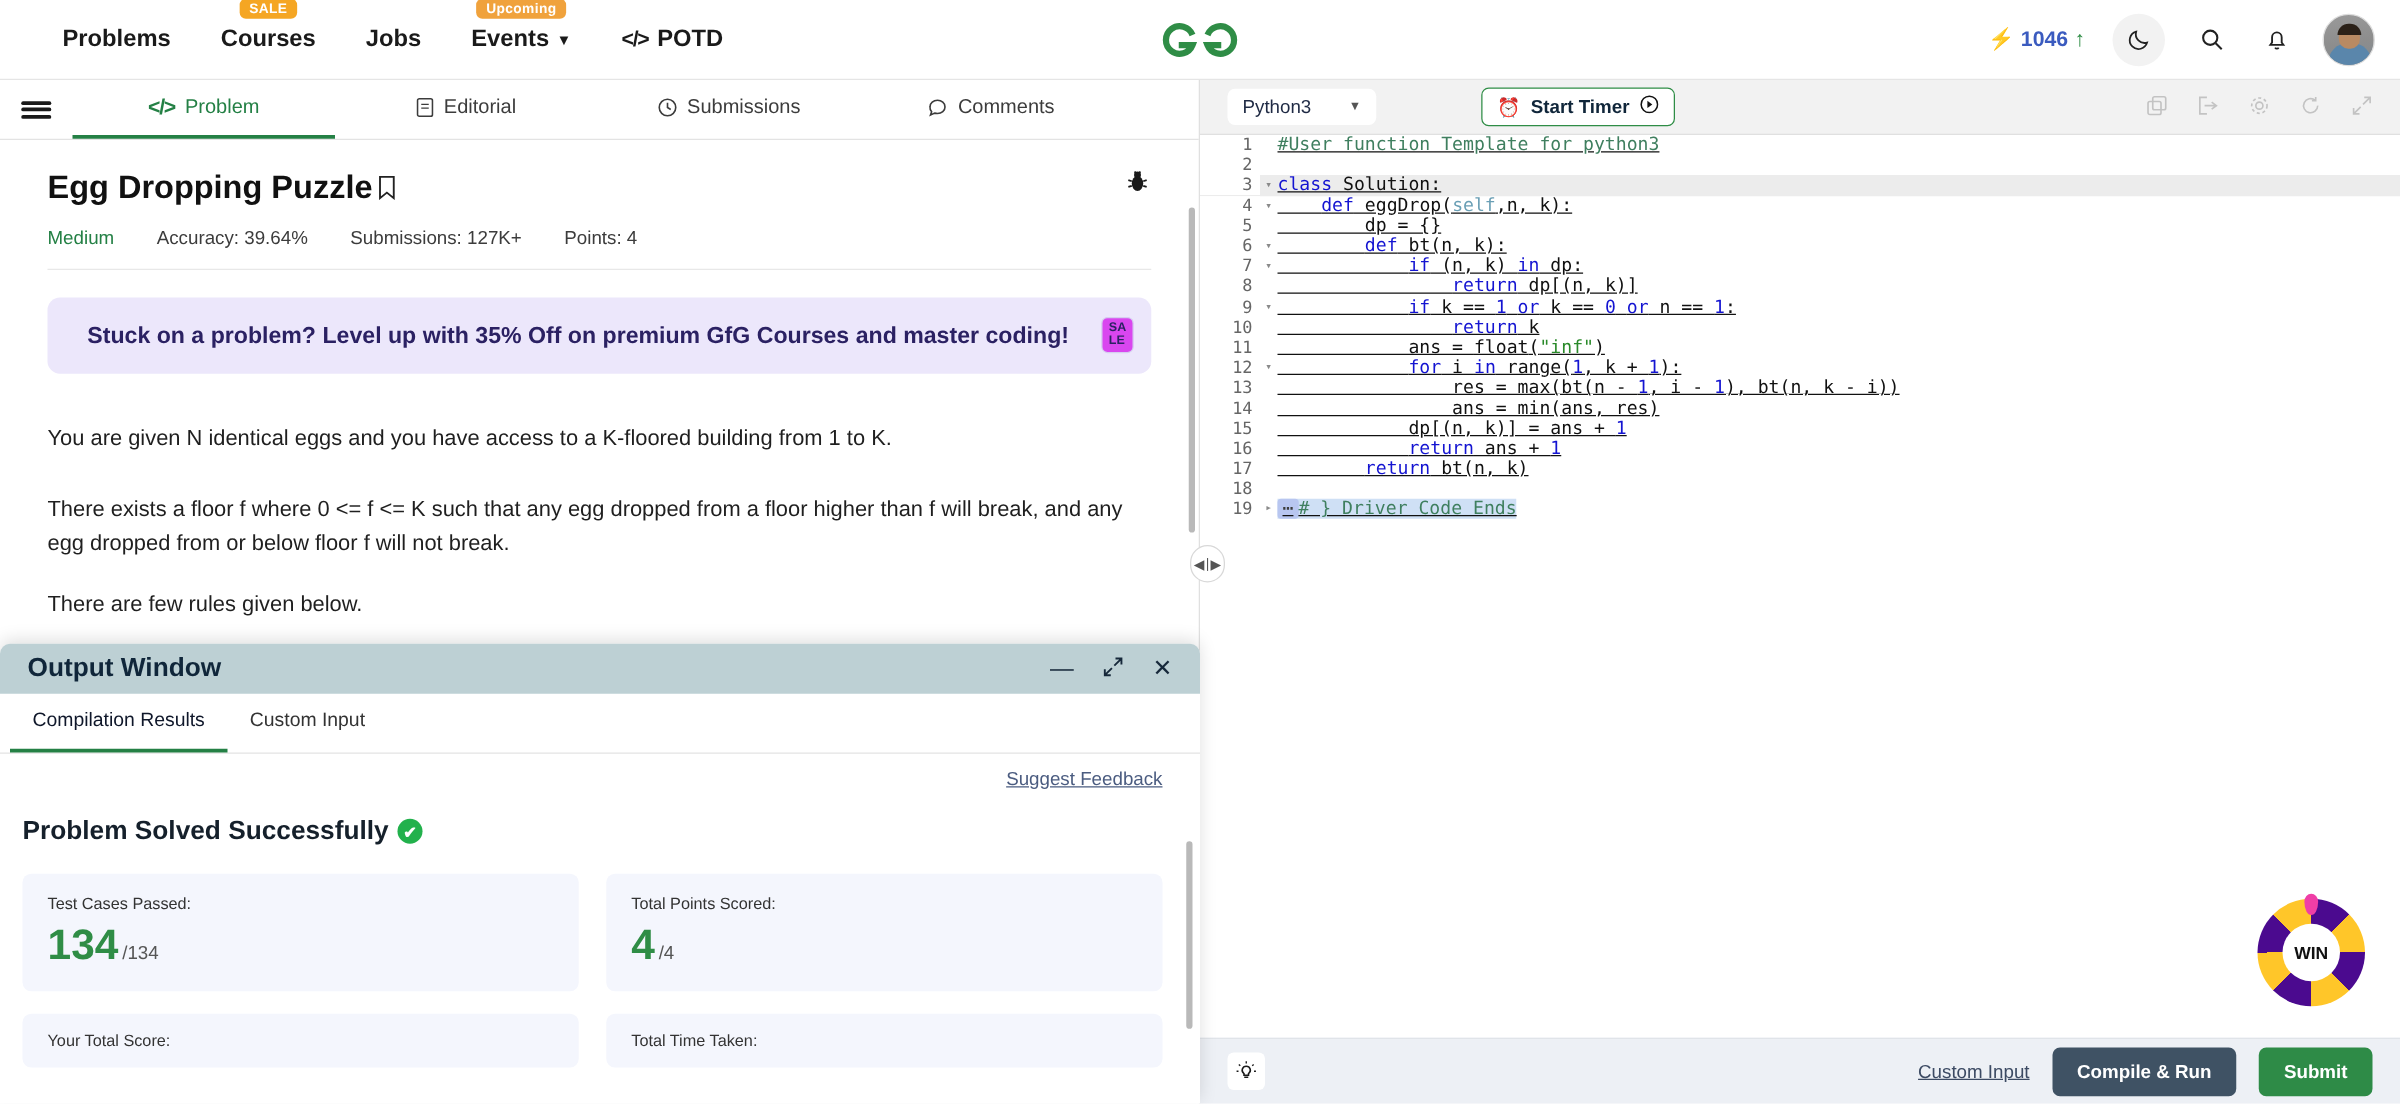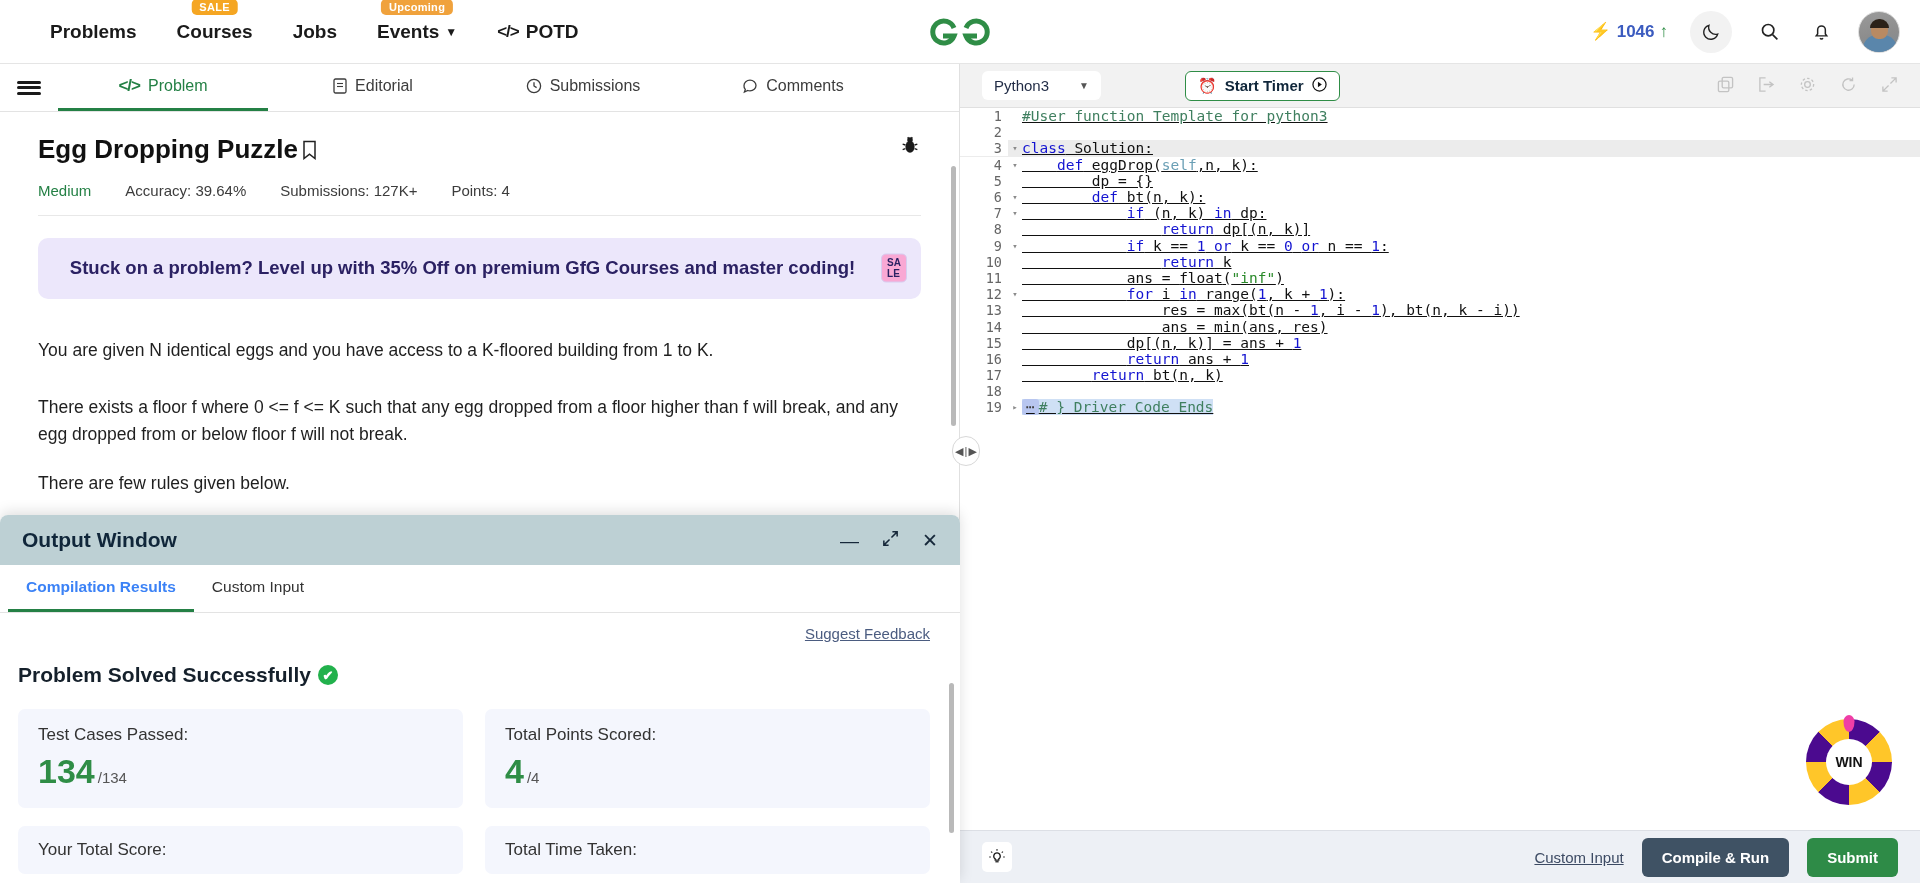--- a/index.html
+++ b/index.html
@@ -84,21 +84,21 @@
   .meta { display: flex; gap: 34px; font-size: 15px; color: #3c3c3c; margin-top: 17px;
     padding-bottom: 16px; border-bottom: 1px solid #e8e8e8; }
   .meta .diff { color: #248045; font-weight: 400; }
   .promo {
     margin-top: 22px; background: #ece7fb; border-radius: 10px; padding: 17px 62px 17px 28px;
     color: #2b2163; font-weight: 700; font-size: 18.5px; line-height: 1.45; text-align: center;
     position: relative; cursor: pointer;
   }
   .promo-badge {
     position: absolute; right: 14px; top: 50%; transform: translateY(-50%);
-    background: #f9a8d4; border: 1px solid #d6cdf0; border-radius: 5px; padding: 3px 5px;
+    background: #d946ef; border: 1px solid #d6cdf0; border-radius: 5px; padding: 3px 5px;
     font-size: 10px; font-weight: 700; color: #2b2163; line-height: 1.05; text-align: left;
   }
   .ptext { font-size: 17.5px; color: #1f1f1f; line-height: 1.55; margin-top: 38px; }
   .ptext + .ptext { margin-top: 30px; }
 
   
   .lscroll { position:absolute; right:3px; top:54px; width:5px; height:260px; background:#b9b9b9; border-radius:3px; }
 
   
   .splitter {
@@ -108,42 +108,42 @@
     font-size:11px; color:#555;
   }
 
   
   .outwin {
     position: absolute; left: 0; bottom: 0; width: 960px; height: 368px;
     background: #fff; border-top-left-radius: 8px; border-top-right-radius: 8px;
     box-shadow: 0 -3px 14px rgba(0,0,0,.13); display: flex; flex-direction: column; z-index: 20;
   }
   .outwin-head {
-    height: 50px; background: #bdd0d4; display: flex; align-items: center;
+    height: 40px; background: #bdd0d4; display: flex; align-items: center;
     padding: 0 22px; border-top-left-radius: 8px; border-top-right-radius: 8px;
   }
   .outwin-title { font-size: 21px; font-weight: 700; color: #10263a; }
   .outwin-ctrls { margin-left:auto; display:flex; align-items:center; gap: 22px; }
   .owbtn { font-size: 19px; color:#16283a; cursor: pointer; line-height: 1; }
   .outwin-tabs { height: 48px; display:flex; align-items:stretch; border-bottom:1px solid #e3e3e3; padding-left: 8px;}
   .otab { padding: 0 18px; display:flex; align-items:center; font-size:15.5px; color:#333;
     cursor:pointer; border-bottom:3px solid transparent; }
-  .otab.active { color:#3b82f6; font-weight:700; border-bottom-color:#248045; }
+  .otab.active { color:#0f172a; font-weight:400; border-bottom-color:#248045; }
   .outwin-body { flex:1; position:relative; overflow:hidden; padding: 12px 30px 0 18px; }
   .feedback { text-align:right; }
   .feedback a { font-size:15px; color:#4b5c80; text-decoration: underline; cursor:pointer; }
   .solved { display:flex; align-items:center; gap:7px; margin-top: 20px; }
   .solved-txt { font-size: 21px; font-weight: 700; color: #15202b; }
   .check {
     width: 20px; height: 20px; border-radius: 50%; background: #22b14c; color:#fff;
     font-size: 13px; display:flex; align-items:center; justify-content:center; font-weight:700;
   }
   .cards { display:flex; gap: 22px; margin-top: 22px; }
   .card { flex: 1; background: #f4f6fd; border-radius: 7px; padding: 16px 20px 20px 20px; }
-  .card-label { font-size: 17px; color: #333; }
+  .card-label { font-size: 13px; color: #333; }
   .card-value { margin-top: 9px; display:flex; align-items:baseline; gap: 3px; }
   .card-big { font-size: 34px; font-weight: 700; color: #2f8d46; line-height: 1; }
   .card-small { font-size: 15px; color: #555; }
   .card.slim { padding: 14px 20px; }
   .oscroll { position:absolute; right:6px; top:70px; width:5px; height:150px; background:#b9b9b9; border-radius:3px; }
 
   
   .ed-toolbar { height: 44px; display:flex; align-items:center; background:#f2f2f2;
     border-bottom:1px solid #e0e0e0; padding: 0 22px; }
   .lang-select {

